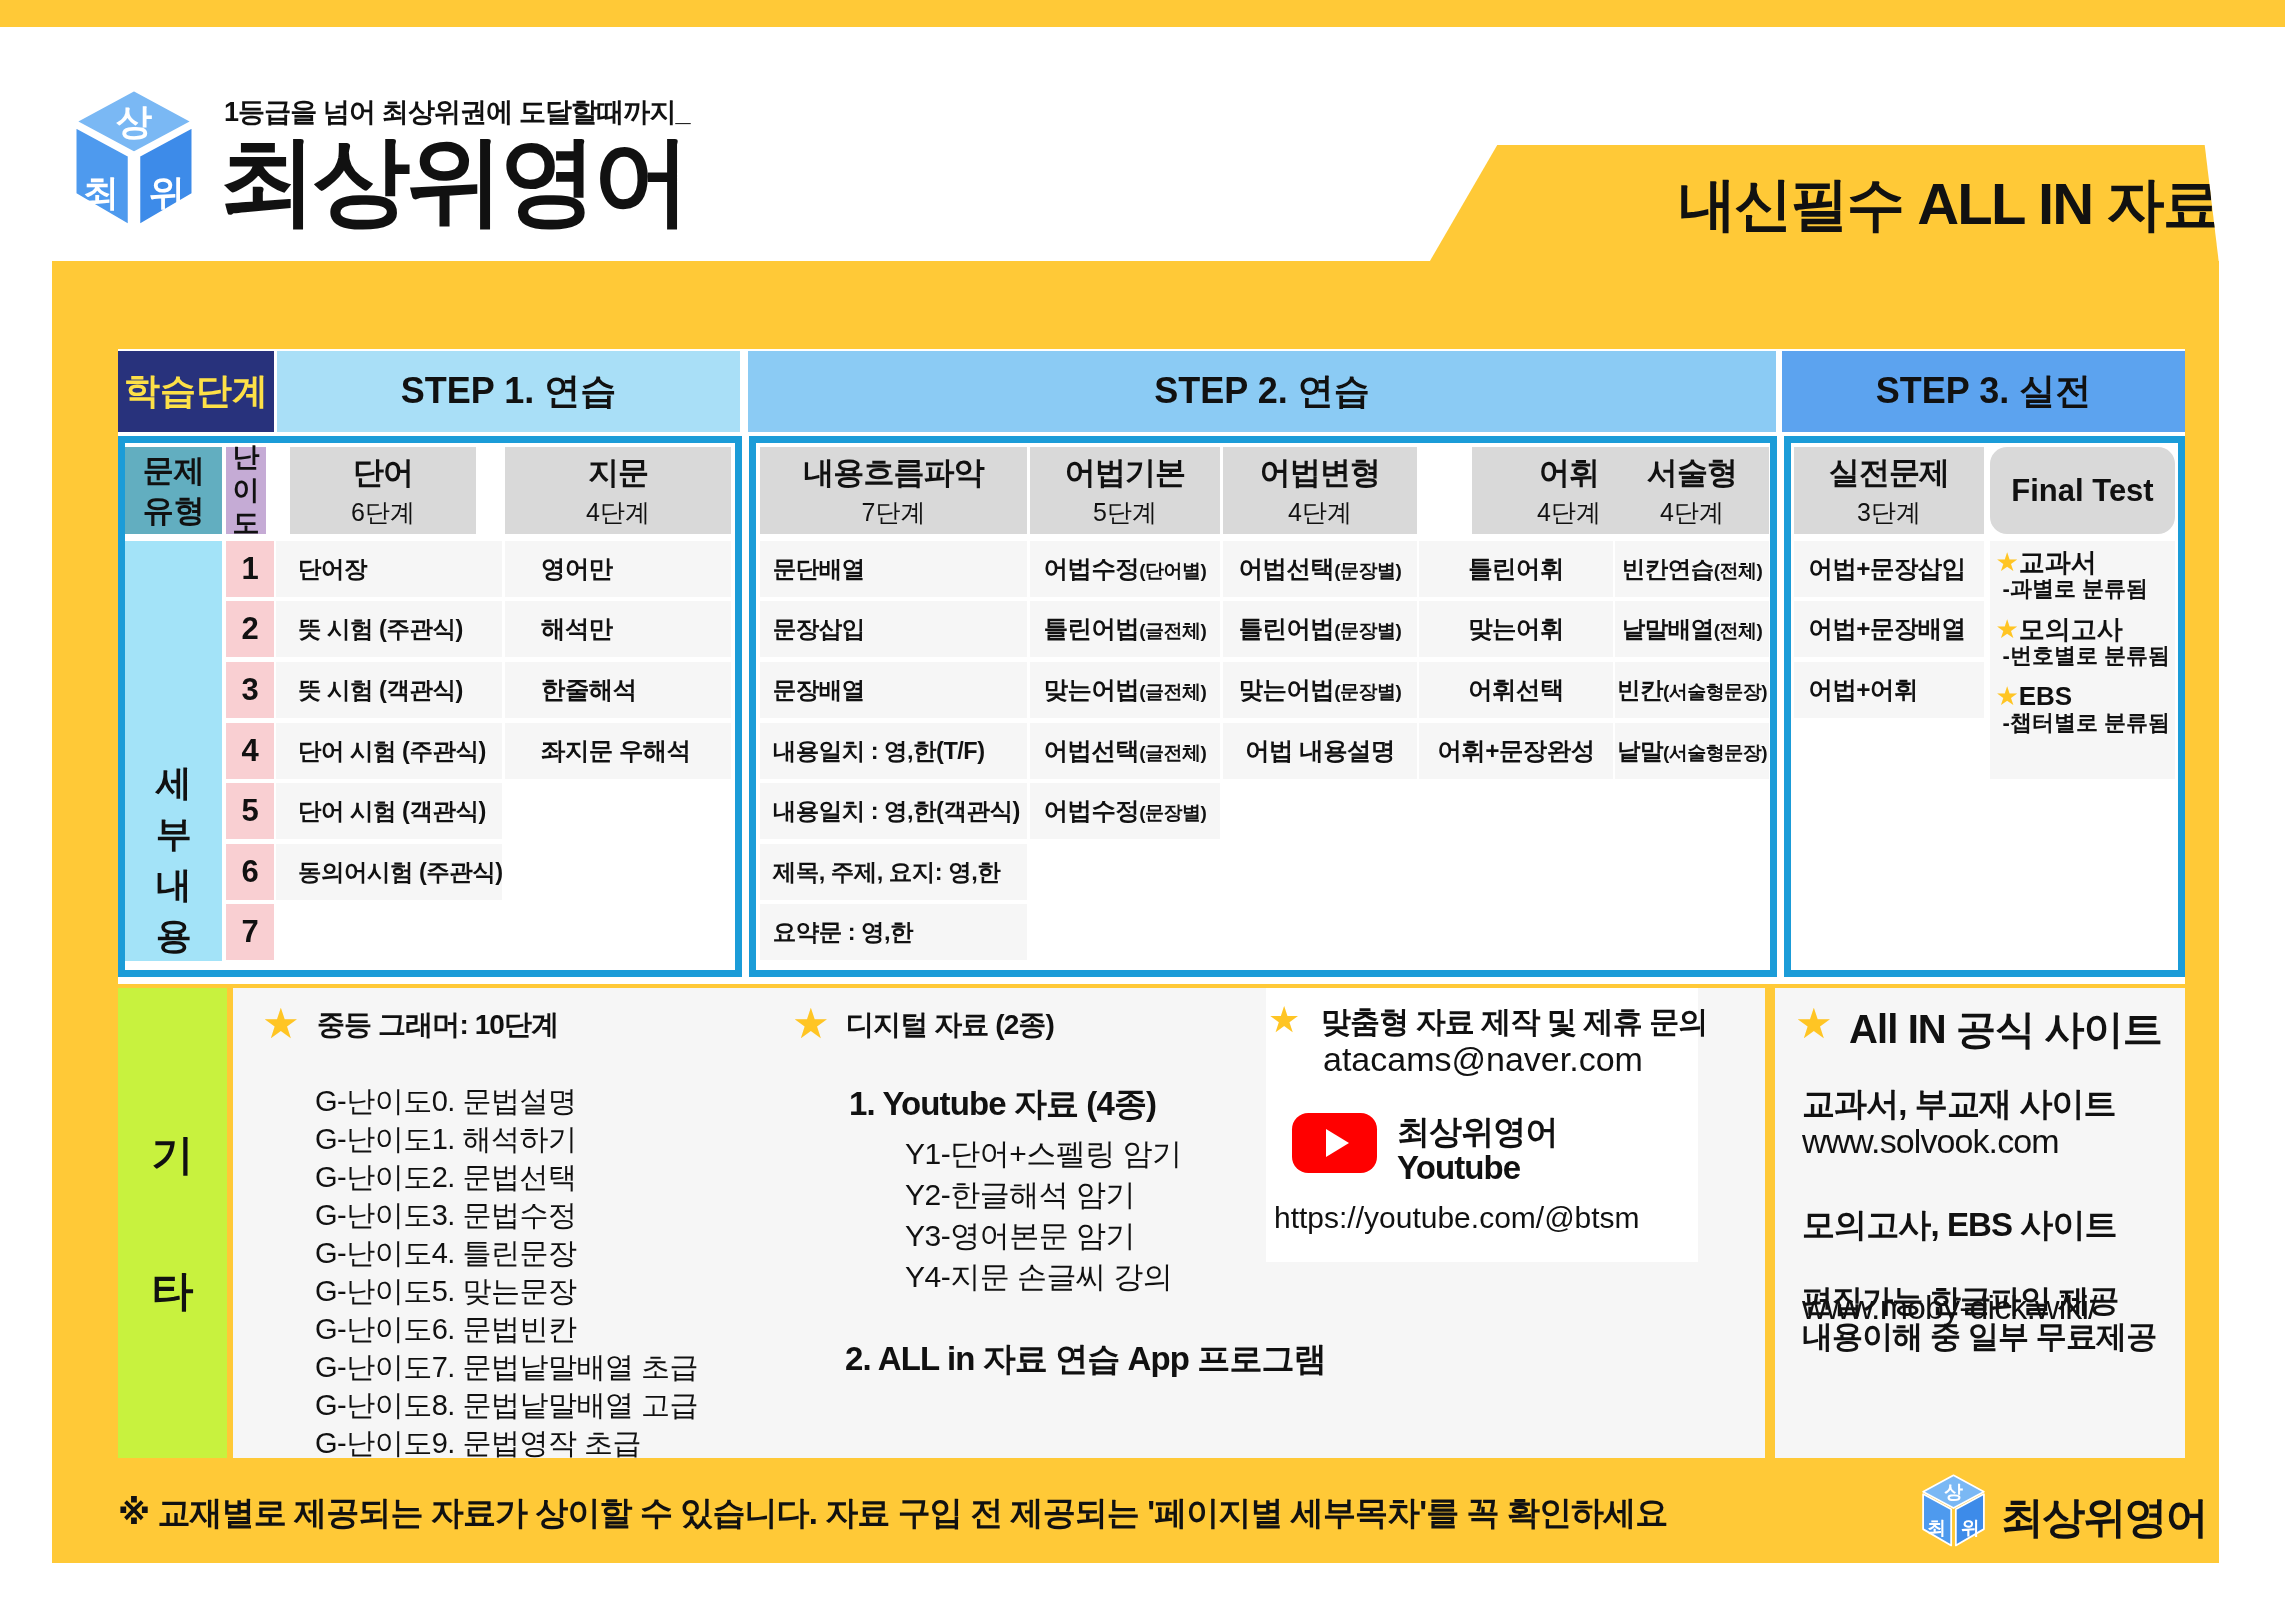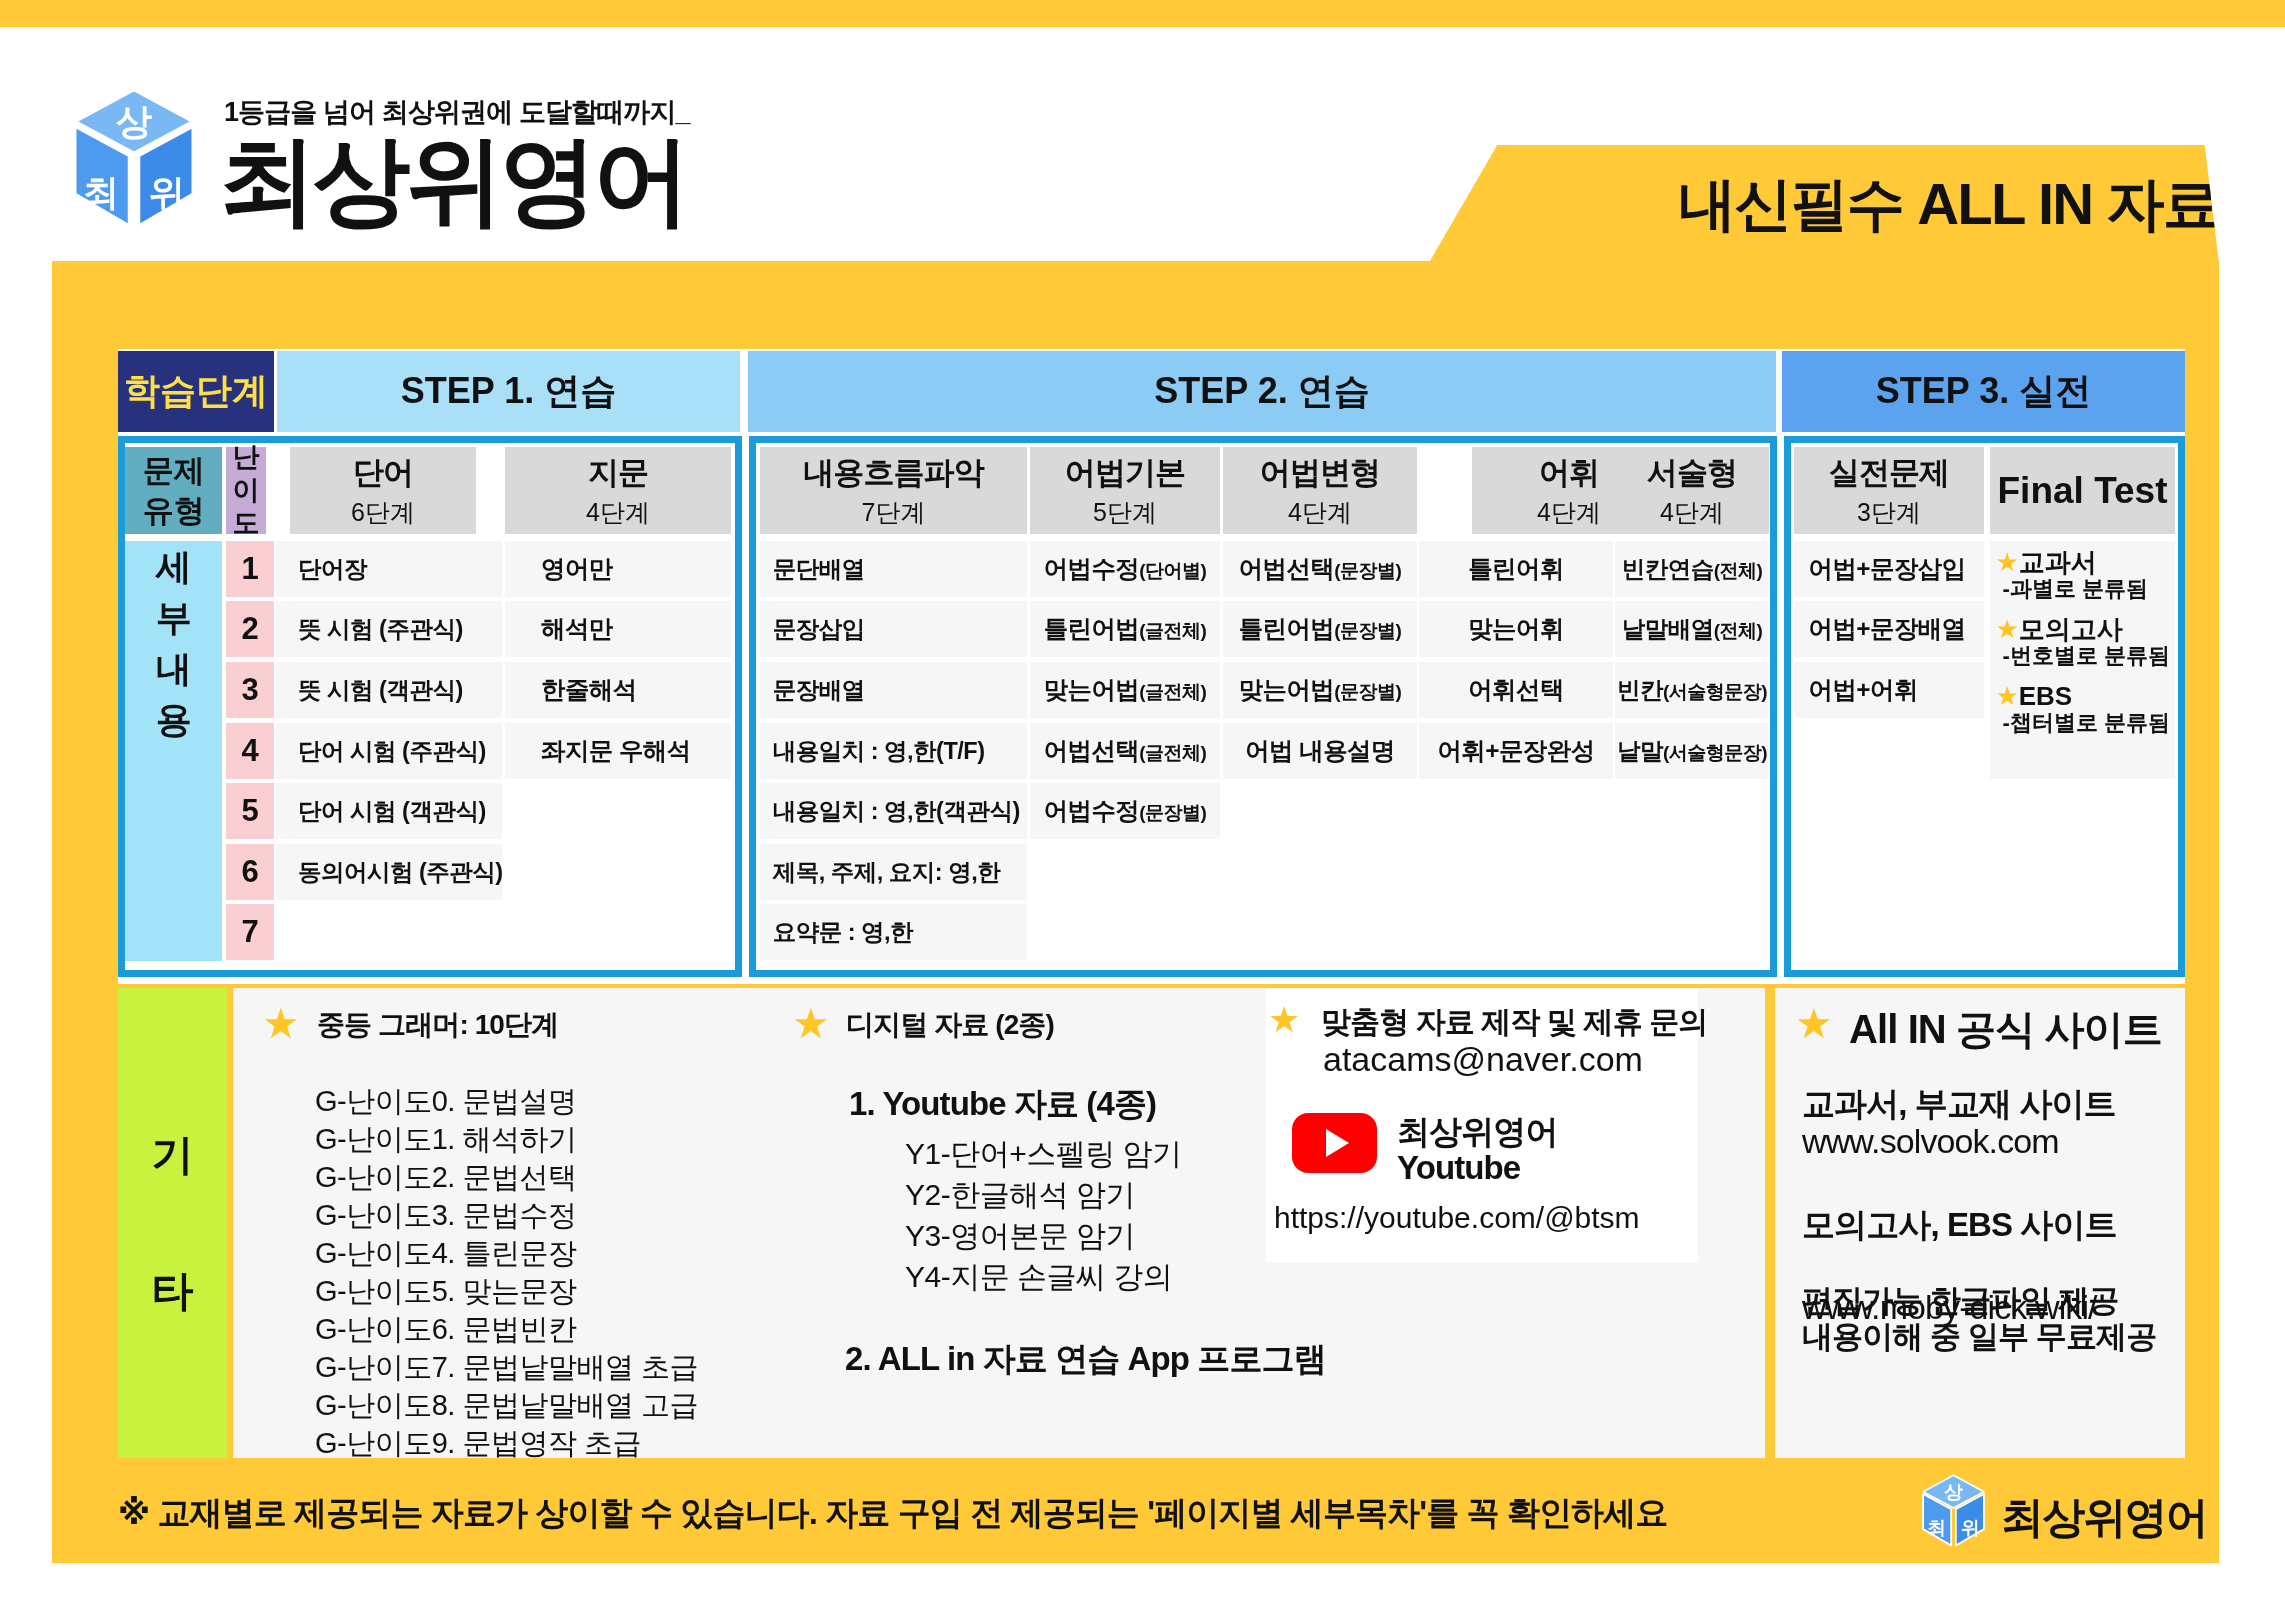--- a/index.html
+++ b/index.html
@@ -37,28 +37,28 @@
 
   
   .type-head{position:absolute;left:7.2px;top:98px;width:97px;height:87px;background:#62AEC0;
              display:flex;align-items:center;justify-content:center;font-size:31px;font-weight:800;line-height:40px;}
   .diff-head{position:absolute;left:108px;top:98px;width:40px;height:87px;background:#C5ABD5;
              display:flex;align-items:center;justify-content:center;font-size:27px;font-weight:800;line-height:33px;}
   .v1{width:1.15em;word-break:break-all;text-align:center;}
   .v2{width:2.3em;word-break:break-all;text-align:center;}
 
   .detail-cell{position:absolute;left:7.2px;top:192px;width:97px;height:420px;background:#A3E3F8;
-               display:flex;align-items:flex-start;justify-content:center;font-size:36px;font-weight:800;line-height:51px;}
+               display:flex;align-items:flex-end;justify-content:center;font-size:36px;font-weight:800;line-height:51px;}
 
   .col-head{position:absolute;top:98px;height:87px;background:#D9D9D9;display:flex;flex-direction:column;
             align-items:center;justify-content:center;}
   .ch-name{font-size:31px;font-weight:800;letter-spacing:-0.9px;}
   .ch-sub{font-size:25px;font-weight:400;margin-top:1.8px;}
   .ft-head{position:absolute;left:1872px;top:98px;width:185px;height:87px;background:#D9D9D9;
-           display:flex;align-items:center;justify-content:center;font-size:37px;font-weight:800;}
+           display:flex;align-items:center;justify-content:center;font-size:31px;font-weight:800;border-radius:17px;}
 
   .lvl{position:absolute;left:108px;width:48px;height:56px;background:#F9CFD2;
        display:flex;align-items:center;justify-content:center;font-size:31px;font-weight:700;}
   .cell{position:absolute;height:56px;background:#F6F6F6;display:flex;align-items:center;justify-content:center;
         font-weight:600;color:#111;white-space:nowrap;overflow:hidden;letter-spacing:-0.5px;}
   .cell .s{font-size:19px;margin-top:4.5px;}
 
   .ft-cell{position:absolute;left:1872px;top:192px;width:185px;height:238px;background:#F6F6F6;
            padding:7.2px 0 0 5.4px;box-sizing:border-box;}
   .ft-block{margin-bottom:13.6px;}

